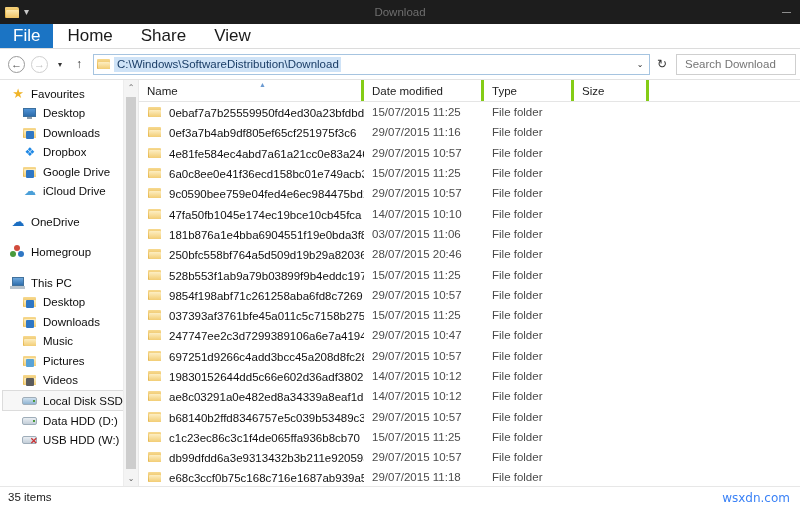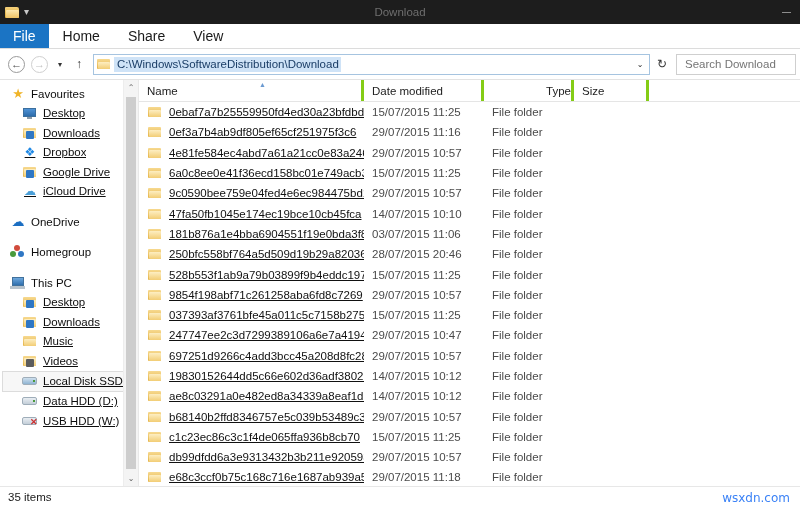--- a/index.html
+++ b/index.html
@@ -85,21 +85,21 @@
     background: #ffffff;
     border-bottom: 1px solid #dcdcdc;
     display: flex;
     align-items: stretch;
     flex: none;
   }
   .tab {
     display: flex;
     align-items: center;
     justify-content: center;
-    font-size: 14px;
+    font-size: 17px;
     color: #1a1a1a;
     padding: 0 14px;
     min-width: 44px;
   }
   .tab.file {
     background: #1b74c4;
     color: #ffffff;
     min-width: 40px;
     padding: 0 13px;
   }
@@ -222,21 +222,21 @@
   }
   .sb-item {
     height: 19.5px;
     display: flex;
     align-items: center;
     font-size: 11.5px;
     color: #0d0d0d;
     padding-left: 10px;
     white-space: nowrap;
   }
-  .sb-item.indent { padding-left: 22px; text-decoration: underline; }
+  .sb-item.indent { padding-left: 22px; }
   .sb-item.selected {
     background: #f7f7f7;
     border: 1px solid #dcdcdc;
     height: 21px;
     margin-left: 2px;
     margin-right: 6px;
     padding-left: 19px;
   }
   .sb-gap { height: 11px; }
   .sb-ico {
@@ -401,21 +401,21 @@
   .hcell {
     height: 100%;
     display: flex;
     align-items: center;
     padding-left: 8px;
     border-right: 3px solid #84cc16;
     position: relative;
   }
   .hcell.name { width: 225px; flex: none; }
   .hcell.date { width: 120px; flex: none; text-align: right; }
-  .hcell.type { width: 90px; flex: none; justify-content: flex-end; }
+  .hcell.type { width: 90px; flex: none; }
   .hcell.size { width: 75px; flex: none; }
   .sortmark {
     position: absolute;
     top: 1px;
     left: 120px;
     font-size: 7px;
     color: #6b9ad1;
   }
   .rows {
     flex: 1 1 auto;
@@ -423,25 +423,24 @@
   }
   .row {
     height: 20.3px;
     display: flex;
     align-items: center;
     font-size: 11.5px;
     color: #111;
   }
   .r-name {
     width: 225px; flex: none;
-    display: flex; align-items: center;
+    display: flex; align-items: flex-end;
     padding-left: 8px;
     white-space: nowrap;
     overflow: hidden;
-    text-decoration: underline;
   }
   .r-date { width: 120px; flex: none; padding-left: 8px; color: #4a4a4a; }
   .r-type { width: 90px; flex: none; padding-left: 8px; color: #4a4a4a; }
   .r-size {
     width: 75px; flex: none;
     padding-right: 8px;
     color: #4a4a4a;
     text-align: right;
   }
   .r-ico { width: 16px; height: 14px; position: relative; margin-right: 6px; flex: none; }
@@ -621,20 +620,28 @@
         <span class="sb-ico ico-folder">
             <span class="back"></span>
             <span class="front"></span>
           </span>
         <span class="sb-label">Music</span>
       </div>
       <div class="sb-item indent">
         <span class="sb-ico ico-folder">
             <span class="back"></span>
             <span class="front"></span>
+            <span class="badge badge-pic"></span>
+          </span>
+        <span class="sb-label">Pictures</span>
+      </div>
+      <div class="sb-item indent">
+        <span class="sb-ico ico-folder">
+            <span class="back"></span>
+            <span class="front"></span>
             <span class="badge badge-vid"></span>
           </span>
         <span class="sb-label">Videos</span>
       </div>
       <div class="sb-item indent selected">
         <span class="sb-ico ico-drive ssd">
             <span class="body2"></span>
             <span class="led"></span>
           </span>
         <span class="sb-label">Local Disk SSD (C:)</span>

